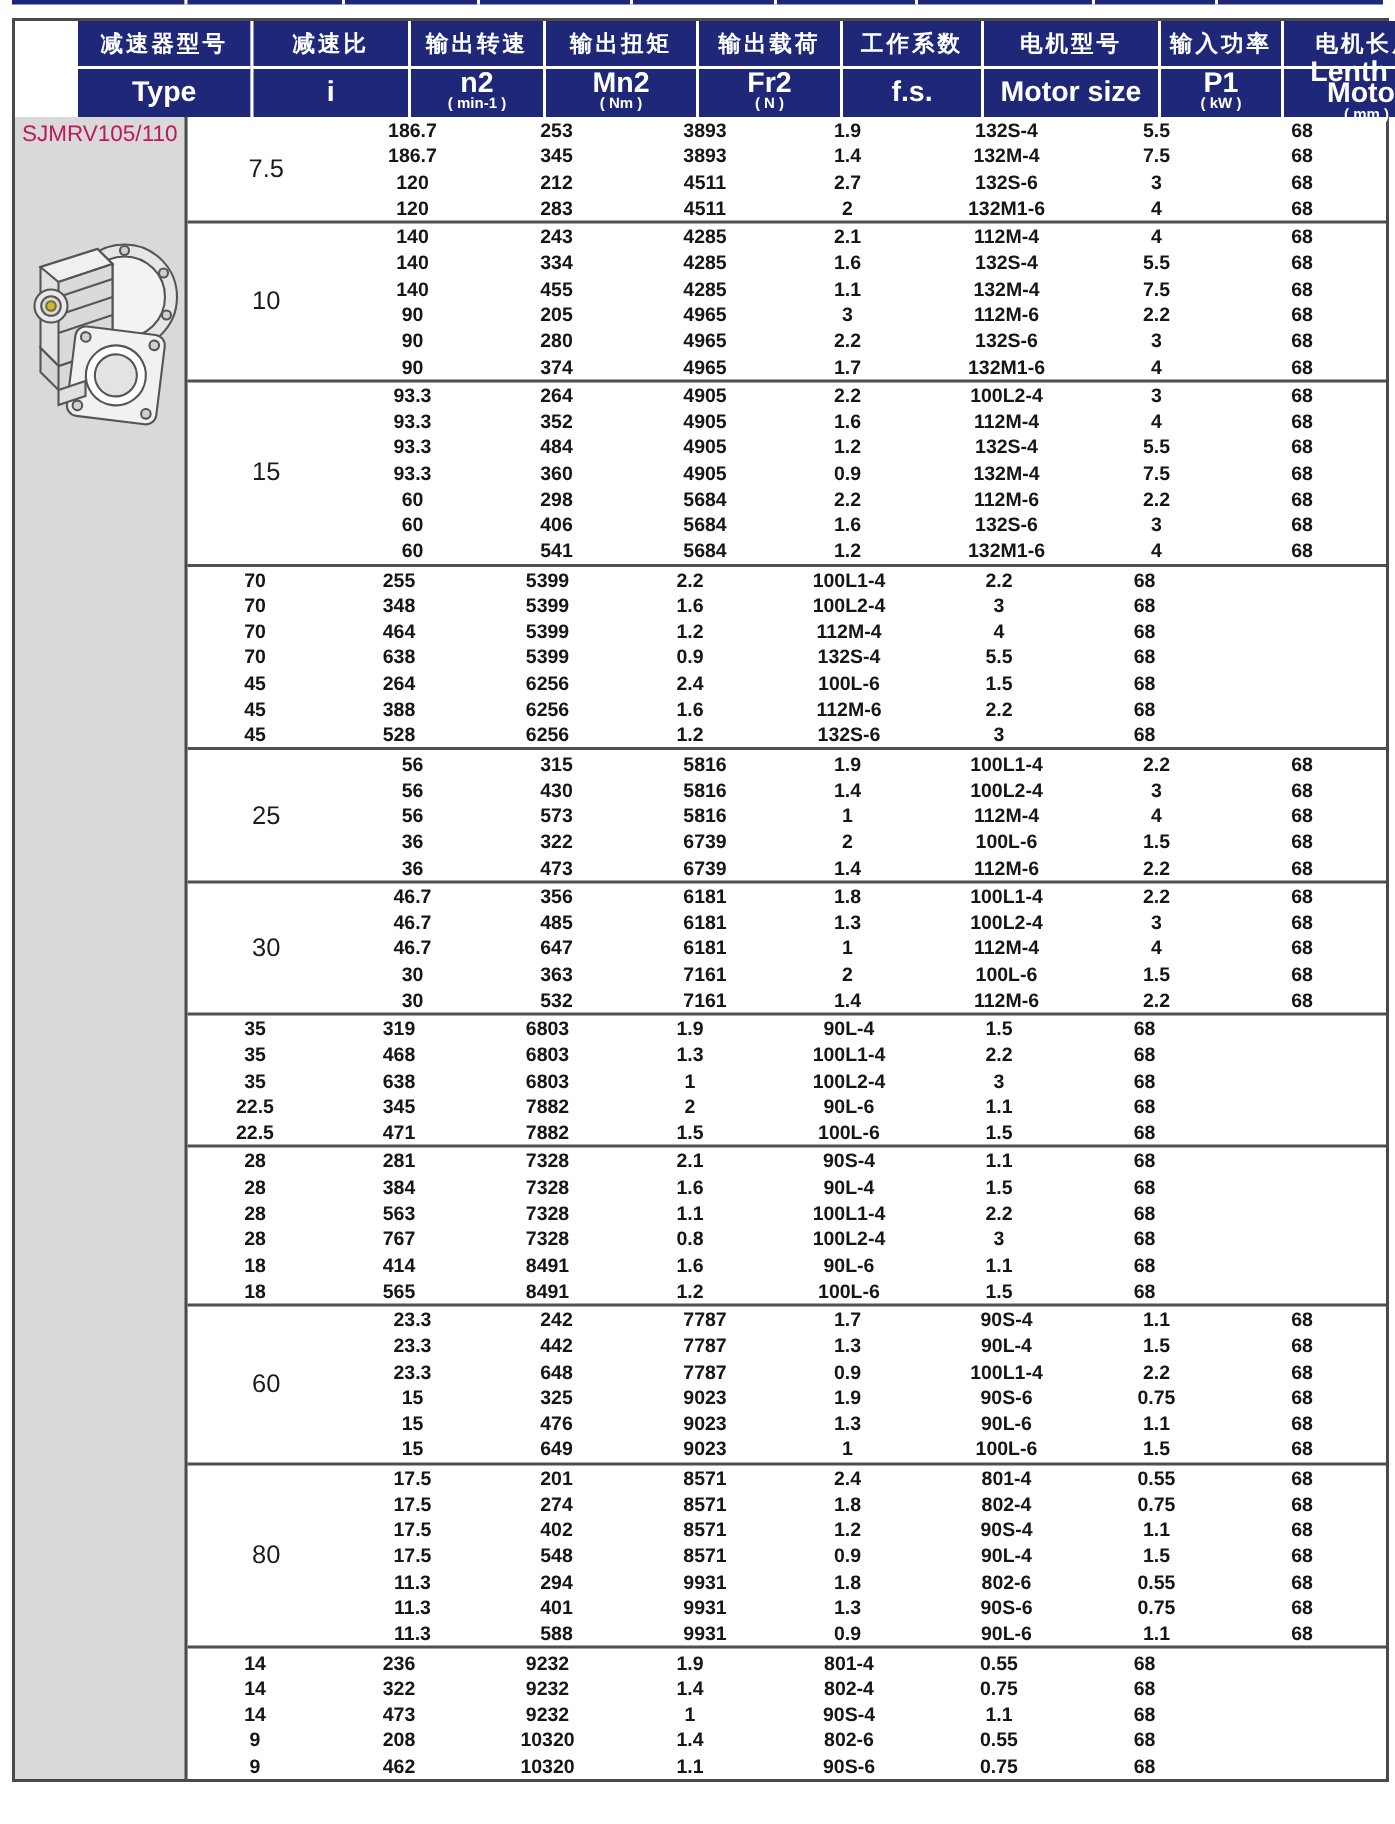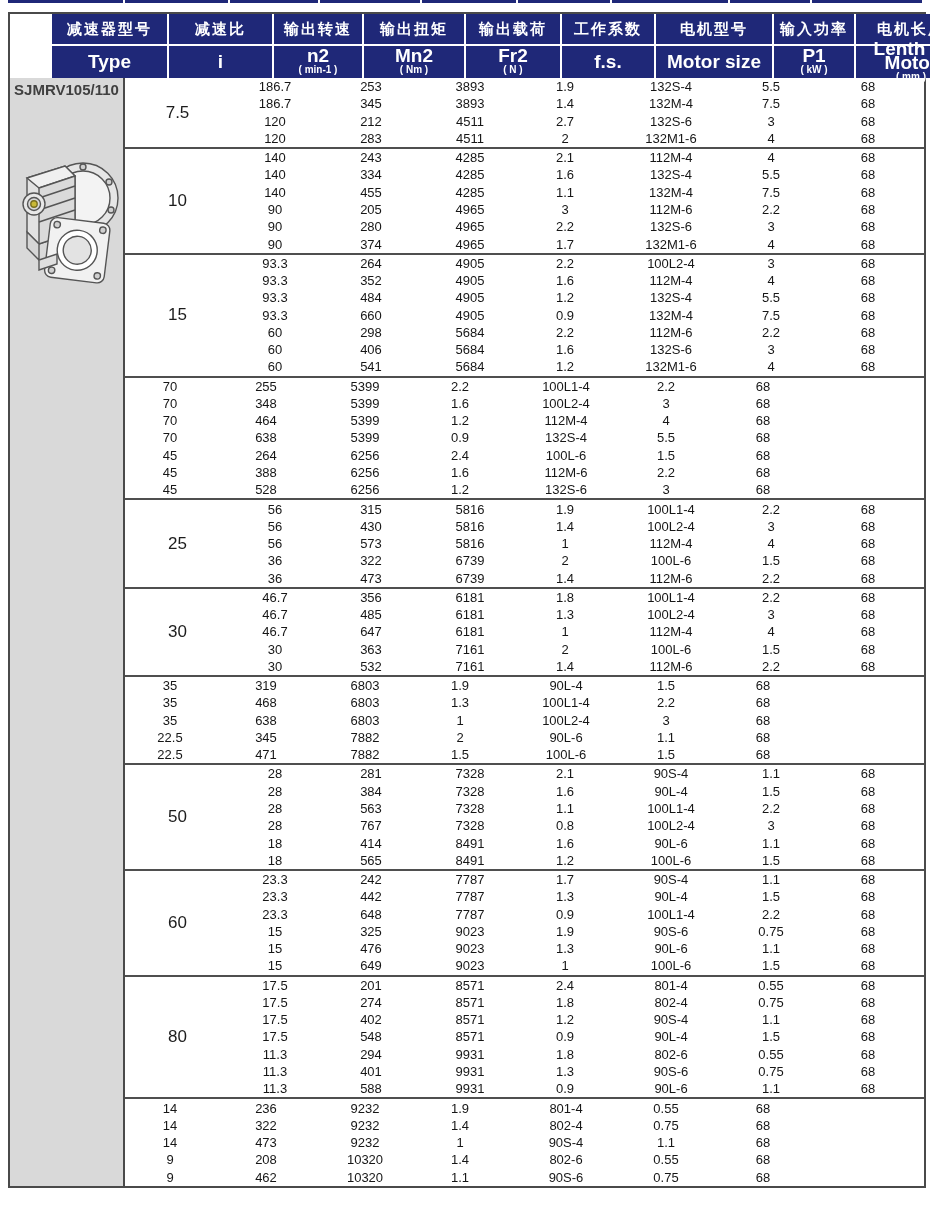--- a/index.html
+++ b/index.html
@@ -33,30 +33,30 @@
   .th.zh{height:32px;border-bottom:2px solid #ffffff;font-size:15px;font-weight:bold;letter-spacing:2px;}
   .th.en{height:32px;font-weight:bold;}
   .th.en .main{font-size:19px;line-height:14px;}
   .th.en .sub{font-size:10px;line-height:13px;}
   .th.en .sub:empty{display:none;}
 
   
   .tbody{display:flex;height:1108px;}
   .type-col{width:115px;background:var(--gray);border-right:2px solid var(--border);
     display:flex;flex-direction:column;align-items:center;}
-  .type-name{width:100%;text-align:center;font-weight:bold;font-size:15px;
-    padding-top:3px;color:#404040;letter-spacing:0px;}
+  .type-name{width:100%;text-align:center;font-weight:normal;font-size:15px;
+    padding-top:3px;color:#be185d;letter-spacing:0px;}
   .reducer-art{margin-top:42px;}
 
   .data-col{flex:1;display:flex;flex-direction:column;}
   .grp{display:flex;}
   .grp + .grp{border-top:2px solid var(--sep);}
   .i-cell{width:105px;display:flex;align-items:center;justify-content:center;
     font-size:17px;color:#1c1c1c;}
-  .grp-rows{flex:1;display:flex;flex-direction:column;}
+  .grp-rows{flex:1;display:flex;flex-direction:column;font-weight:bold;}
   .row{display:grid;grid-template-columns:90px 102px 96px 94px 118px 82px 112px;
     height:var(--rh);align-items:center;}
   .cell{text-align:center;font-size:13px;line-height:1;white-space:nowrap;}
 </style>
 </head>
 <body>
 
 <div class="page">
 
   <div class="top-sliver">
@@ -293,21 +293,21 @@
                 <div class="cell">93.3</div>
                 <div class="cell">484</div>
                 <div class="cell">4905</div>
                 <div class="cell">1.2</div>
                 <div class="cell">132S-4</div>
                 <div class="cell">5.5</div>
                 <div class="cell">68</div>
               </div>
               <div class="row">
                 <div class="cell">93.3</div>
-                <div class="cell">660</div>
+                <div class="cell">360</div>
                 <div class="cell">4905</div>
                 <div class="cell">0.9</div>
                 <div class="cell">132M-4</div>
                 <div class="cell">7.5</div>
                 <div class="cell">68</div>
               </div>
               <div class="row">
                 <div class="cell">60</div>
                 <div class="cell">298</div>
                 <div class="cell">5684</div>
@@ -546,21 +546,20 @@
                 <div class="cell">471</div>
                 <div class="cell">7882</div>
                 <div class="cell">1.5</div>
                 <div class="cell">100L-6</div>
                 <div class="cell">1.5</div>
                 <div class="cell">68</div>
               </div>
             </div>
           </div>
           <div class="grp">
-            <div class="i-cell">50</div>
             <div class="grp-rows">
               <div class="row">
                 <div class="cell">28</div>
                 <div class="cell">281</div>
                 <div class="cell">7328</div>
                 <div class="cell">2.1</div>
                 <div class="cell">90S-4</div>
                 <div class="cell">1.1</div>
                 <div class="cell">68</div>
               </div>

